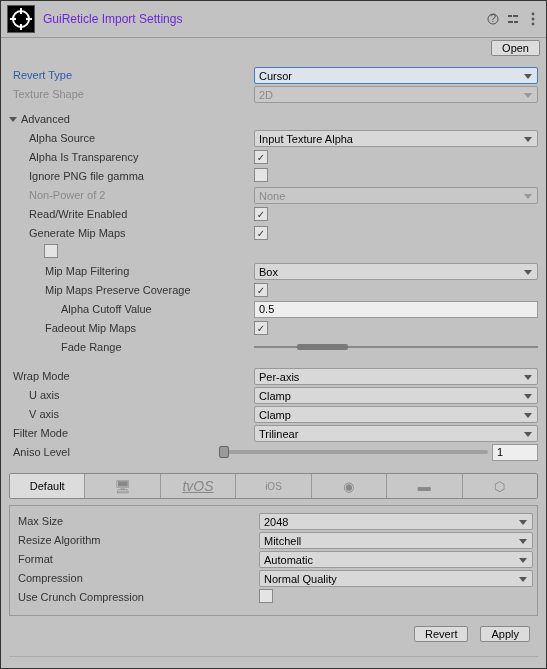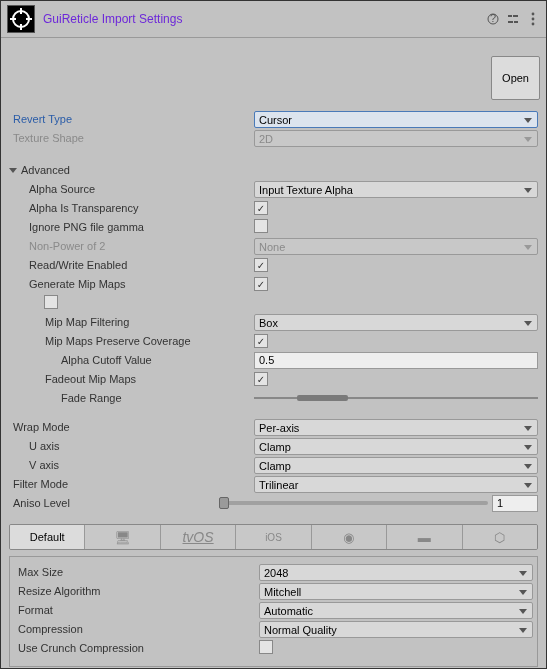--- a/index.html
+++ b/index.html
@@ -3,40 +3,40 @@
 <meta charset="utf-8">
 <style>
 * { box-sizing: border-box; margin: 0; padding: 0; font-family: Arial, sans-serif; font-size: 11px; }
 body { background: #c2c2c2; width: 547px; height: 669px; border: 1px solid #333; overflow: hidden; }
 .header { display: flex; align-items: center; padding: 4px 6px; border-bottom: 1px solid #999; }
 .header-icon { width: 28px; height: 28px; background: #000; border: 1px solid #555; display: flex; align-items: center; justify-content: center; margin-right: 8px; }
 .header-title { flex: 1; font-size: 12px; color: #6d28d9; }
 .header-actions { display: flex; align-items: center; gap: 6px; }
 .icon-btn { width: 14px; height: 14px; color: #555; display: flex; align-items: center; justify-content: center; cursor: pointer; }
 .open-row { display: flex; justify-content: flex-end; padding: 2px 6px 6px; }
-.btn { background: #dcdcdc; border: 1px solid #888; border-radius: 2px; padding: 15px 10px; cursor: pointer; font-size: 11px; margin-top: 16px; }
+.btn { background: #dcdcdc; border: 1px solid #888; border-radius: 2px; padding: 1px 10px; cursor: pointer; font-size: 11px; }
 .content { padding: 4px 8px 0 8px; }
 .row { display: flex; align-items: center; min-height: 18px; margin-bottom: 1px; }
 .label { width: 210px; padding-left: 4px; color: #333; }
 .label.blue { color: #2a5ca8; }
 .label.disabled { color: #8a8a8a; }
 .label.l1 { padding-left: 20px; }
 .label.l2 { padding-left: 36px; }
 .label.l3 { padding-left: 52px; }
 .control { flex: 1; padding-left: 35px; }
 .select { width: 100%; background: #d8d8d8; border: 1px solid #999; border-radius: 2px; padding: 1px 16px 1px 4px; position: relative; cursor: pointer; height: 17px; line-height: 14px; }
 .select.selected { border: 1px solid #4a7ab8; background: #dce4ee; }
 .select.disabled { color: #8a8a8a; background: #c8c8c8; cursor: default; }
 .select::after { content: ""; position: absolute; right: 5px; top: 6px; border-left: 4px solid transparent; border-right: 4px solid transparent; border-top: 5px solid #555; }
 .select.disabled::after { border-top-color: #999; }
 .checkbox { width: 14px; height: 14px; background: #e4e4e4; border: 1px solid #888; display: inline-flex; align-items: center; justify-content: center; cursor: pointer; }
 .checkbox.checked::after { content: "✓"; font-size: 10px; color: #333; }
 .textfield { width: 100%; background: #eee; border: 1px solid #999; padding: 1px 4px; height: 17px; }
 .numfield { width: 46px; background: #eee; border: 1px solid #999; padding: 1px 4px; height: 17px; text-align: left; }
-.foldout { display: flex; align-items: center; cursor: pointer; margin-top: 17px; margin-bottom: 4px; }
+.foldout { display: flex; align-items: center; cursor: pointer; margin-top: 10px; margin-bottom: 4px; }
 .foldout .tri { border-left: 4px solid transparent; border-right: 4px solid transparent; border-top: 5px solid #555; margin-right: 4px; }
 .foldout-label { color: #333; }
 .spacer { height: 10px; }
 .slider-wrap { flex: 1; display: flex; align-items: center; gap: 4px; }
 .slider-track { flex: 1; height: 4px; background: #a0a0a0; border-radius: 2px; position: relative; }
 .slider-thumb { position: absolute; top: -4px; width: 10px; height: 12px; background: #9a9a9a; border: 1px solid #666; border-radius: 2px; left: 0; }
 .range-slider { flex: 1; height: 14px; position: relative; display: flex; align-items: center; }
 .range-track { height: 2px; background: #888; width: 100%; position: relative; }
 .range-fill { position: absolute; height: 6px; top: -2px; background: #7a7a7a; border-radius: 2px; left: 15%; width: 18%; }
 .tabs { display: flex; margin: 12px 0 6px; border: 1px solid #888; border-radius: 2px; overflow: hidden; }

